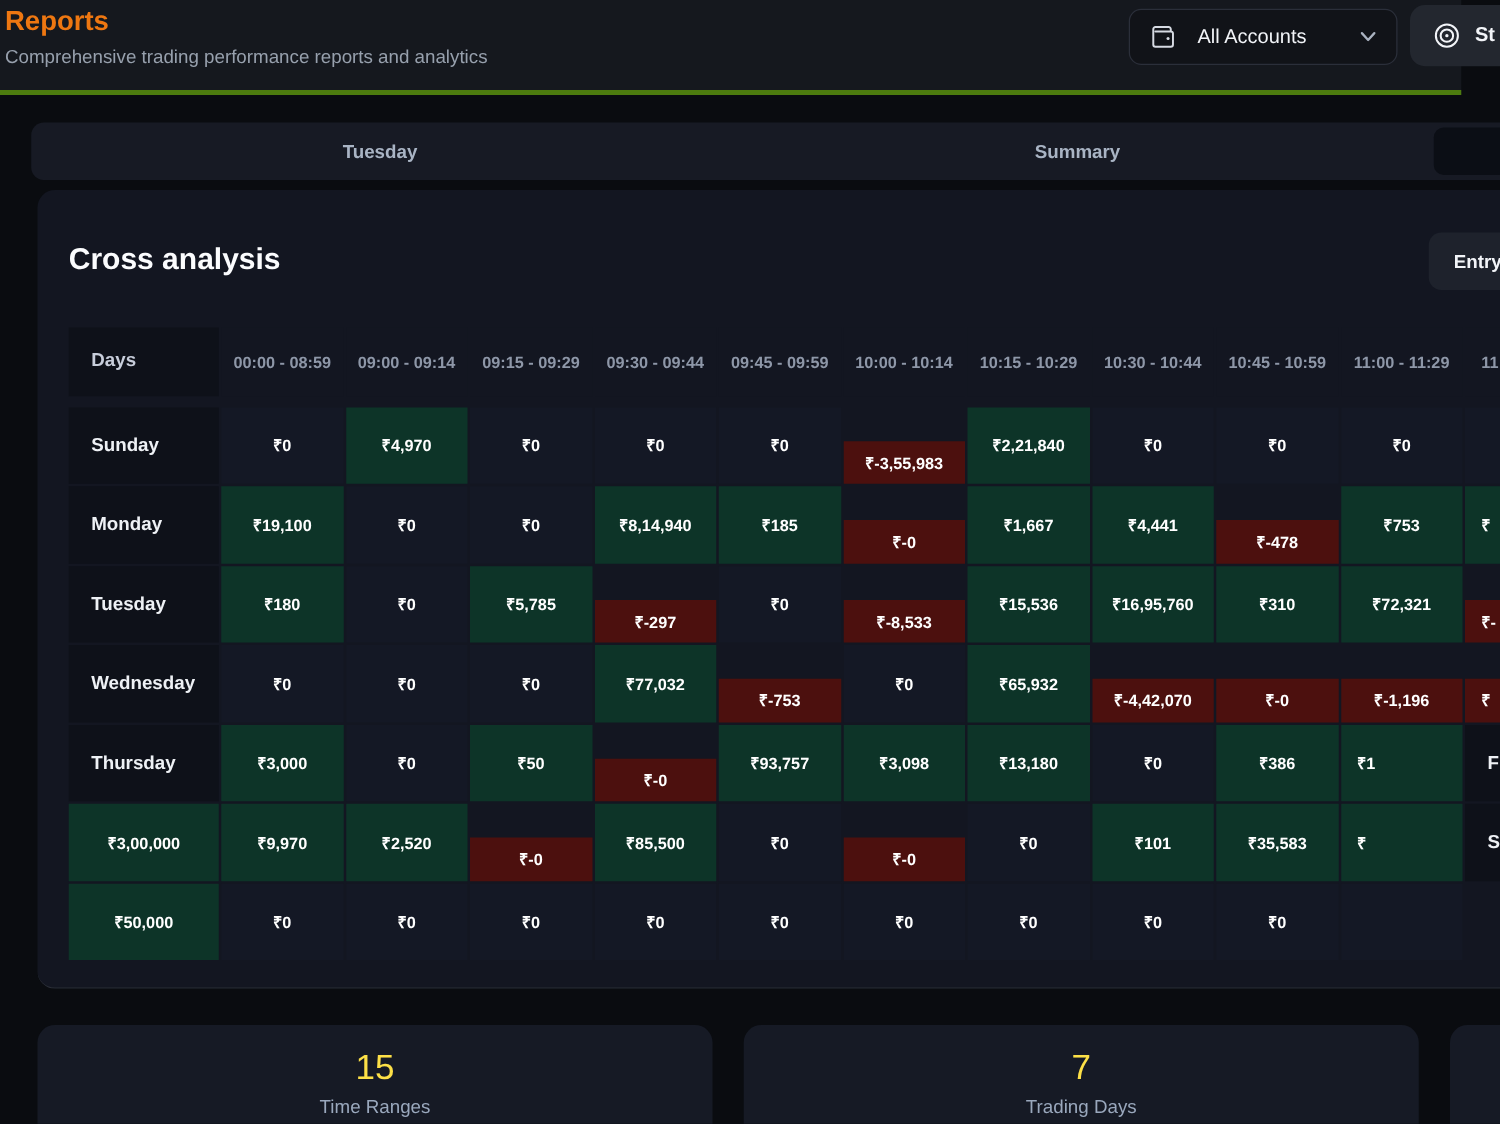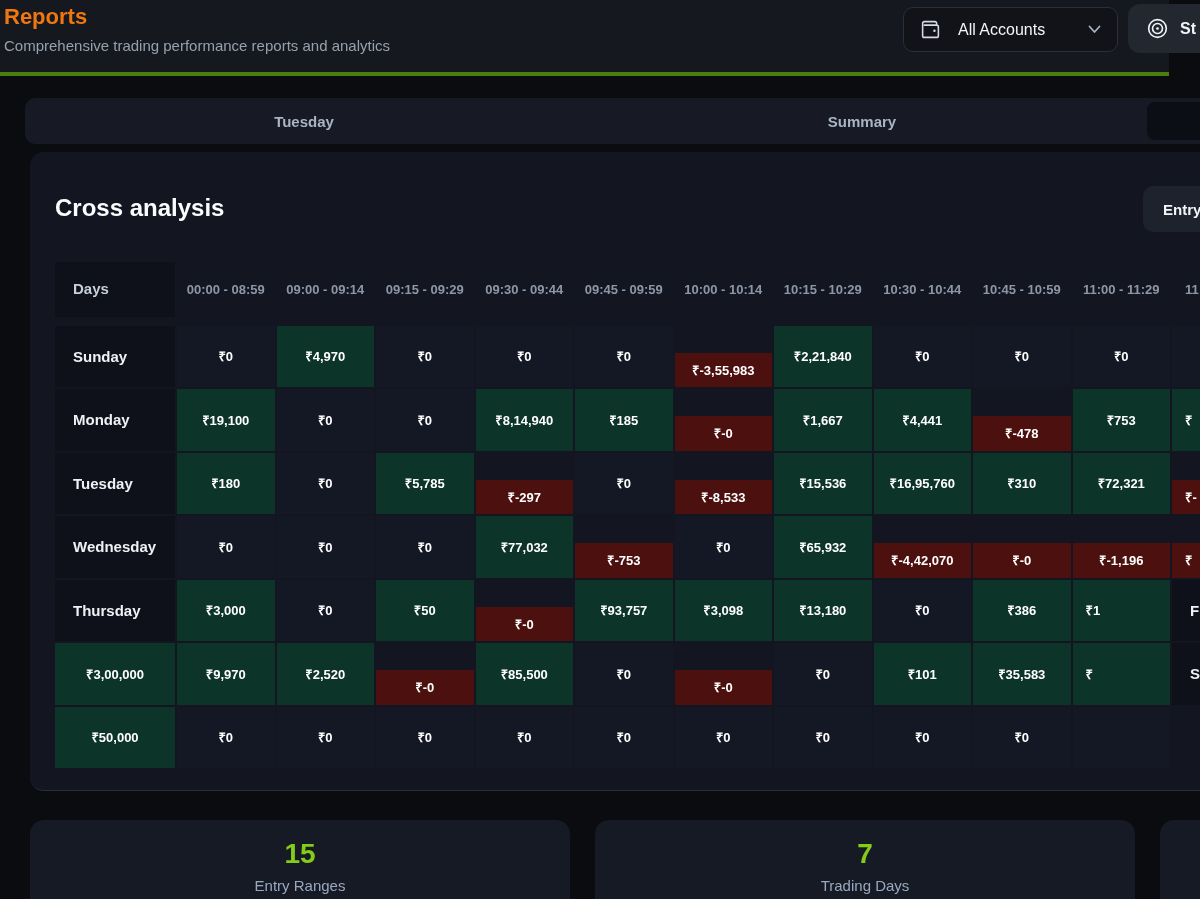--- a/index.html
+++ b/index.html
@@ -55,21 +55,21 @@
     font-size:13px; font-weight:bold; color:#ffffff; white-space:nowrap; }
   .c-zero { background:#141825; }
   .c-pos  { background:#0d3428; }
   .c-neg  { background:#4c100e;margin-top:27px; }
   .hc.last, .cell.last { justify-content:flex-start; padding-left:13px; }
 
   
   .stat-card { position:absolute; top:820px; height:130px; background:#161a25;
     border-radius:14px; display:flex; flex-direction:column; align-items:center;
     padding-top:18px; }
-  .stat-card .num { font-size:28px; font-weight:bold; color:#84cc16; }
+  .stat-card .num { font-size:28px; font-weight:normal; color:#fde047; }
   .stat-card .cap { font-size:15px; color:#9aa8bd; margin-top:7px; }
   #stat1 { left:30px;  width:540px; }
   #stat2 { left:595px; width:540px; }
   #stat3 { left:1160px; width:300px; }
 </style>
 </head>
 <body>
 
 <div class="top-header">
   <div class="page-title">Reports</div>
@@ -199,21 +199,21 @@
       <div class="cell c-zero">₹0</div>
       <div class="cell c-zero">₹0</div>
       <div class="cell c-zero">₹0</div>
       <div class="cell c-zero">₹0</div>
       <div class="cell c-zero last"></div>
     </div>
 </div>
 
 <div class="stat-card" id="stat1">
   <div class="num">15</div>
-  <div class="cap">Entry Ranges</div>
+  <div class="cap">Time Ranges</div>
 </div>
 <div class="stat-card" id="stat2">
   <div class="num">7</div>
   <div class="cap">Trading Days</div>
 </div>
 <div class="stat-card" id="stat3">
   <div class="num"></div>
   <div class="cap"></div>
 </div>
 

